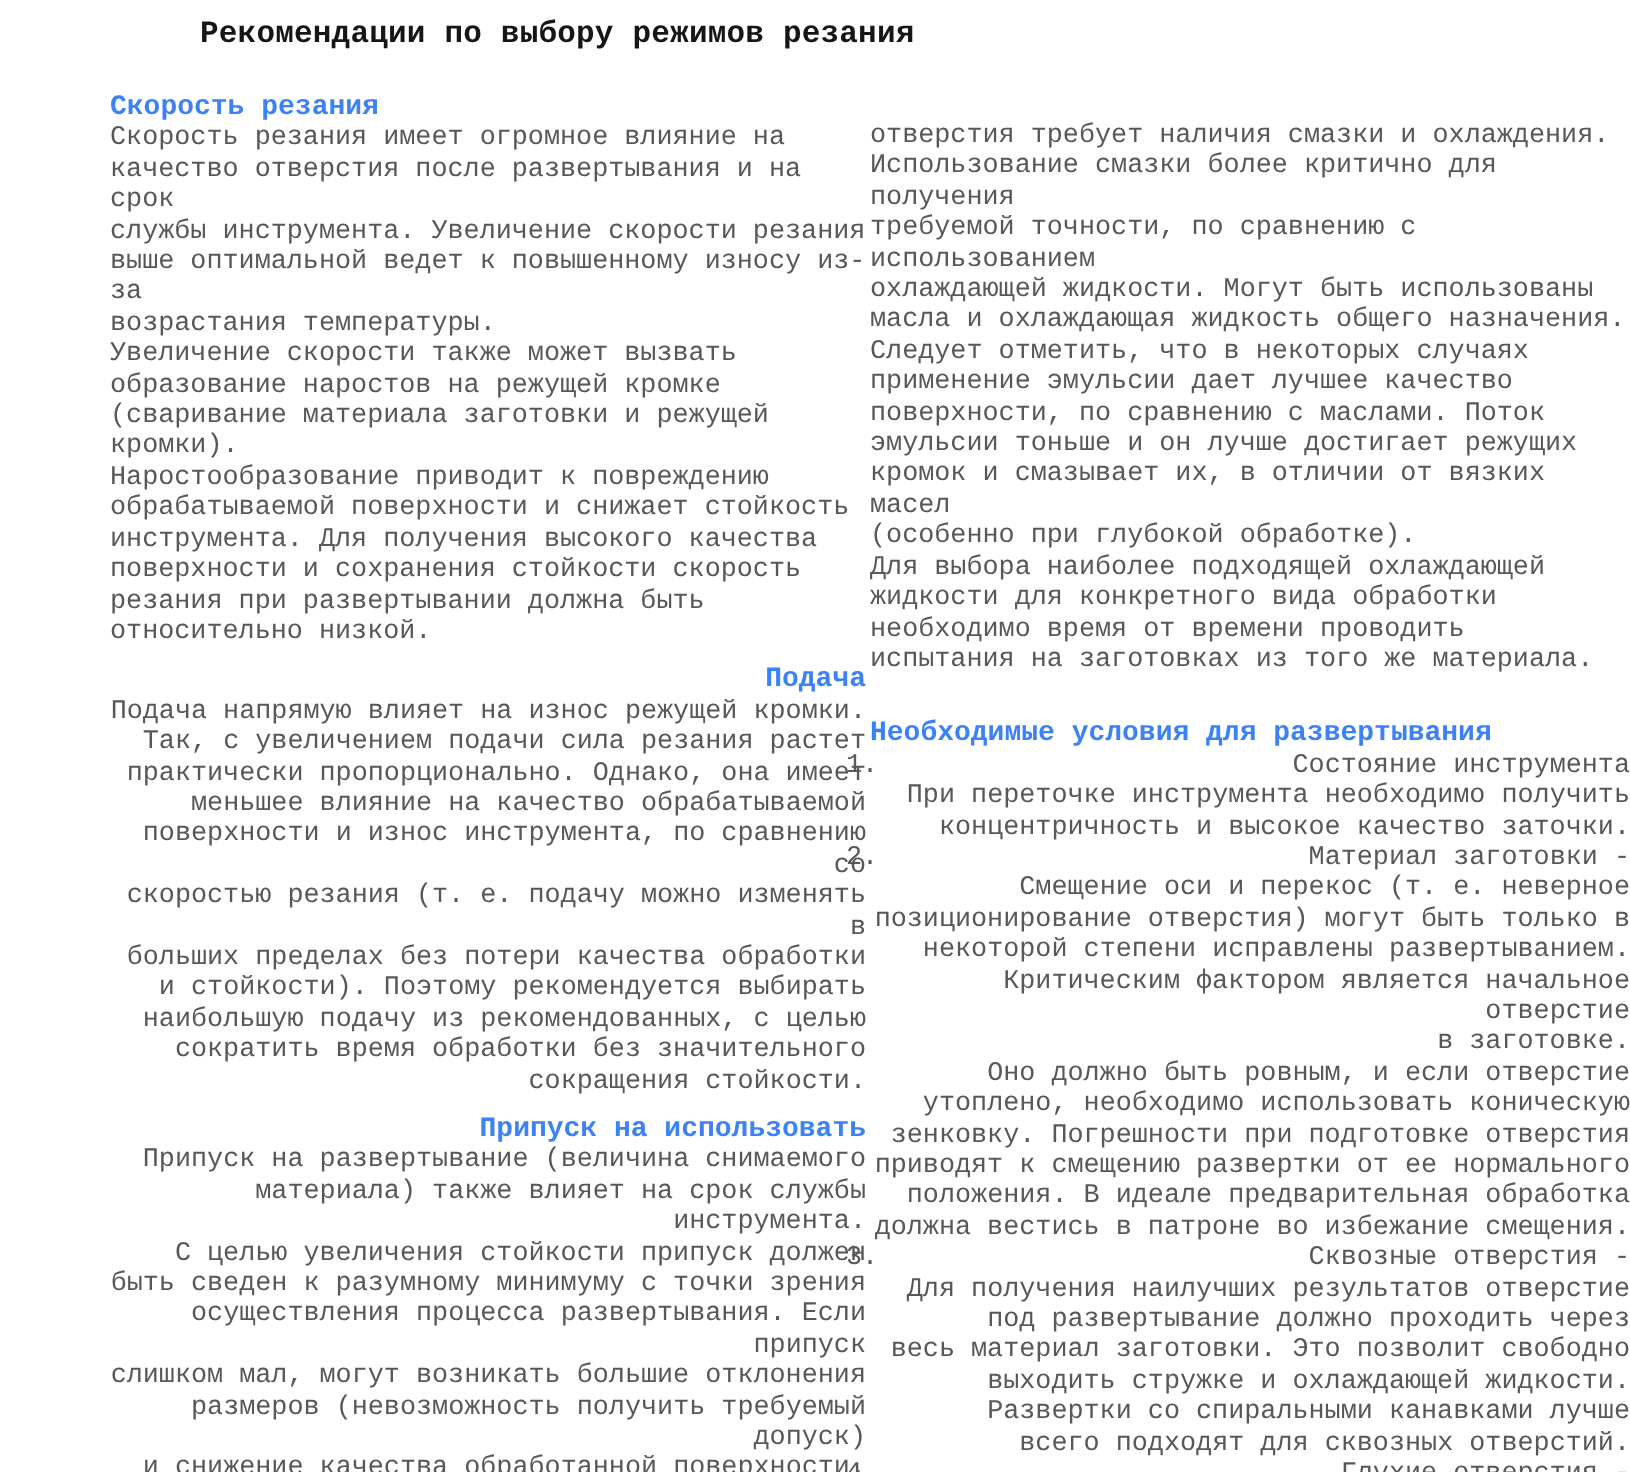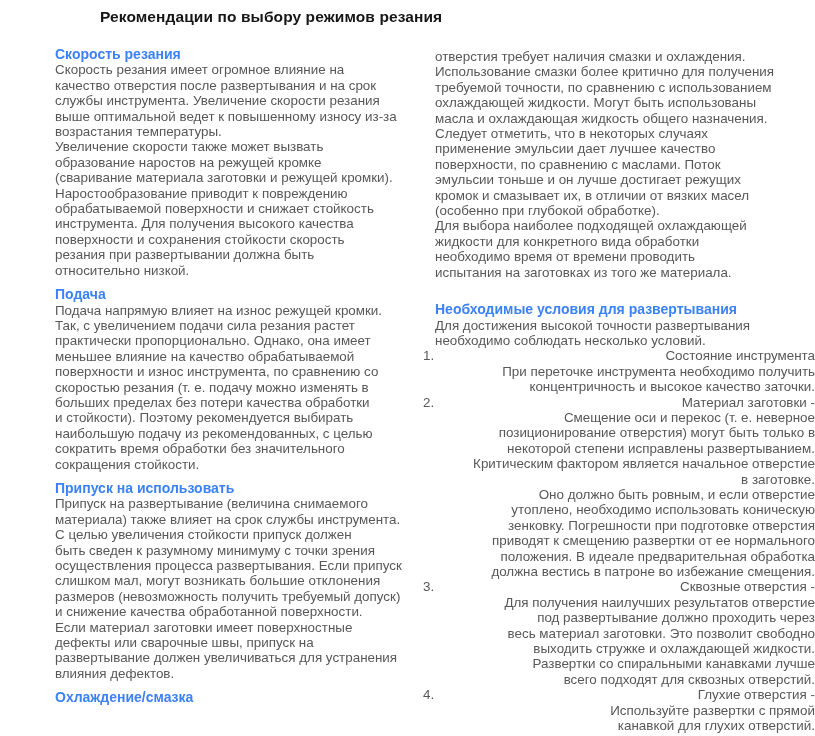--- a/index.html
+++ b/index.html
@@ -5,21 +5,21 @@
   html, body {
     margin: 0;
     padding: 0;
     background: #ffffff;
   }
   .page {
     position: relative;
     width: 815px;
     height: 736px;
     background: #ffffff;
-    font-family: Liberation Sans, sans-serif;
+    font-family: Liberation Mono, monospace;
     overflow: hidden;
   }
   .doc-title {
     position: absolute;
     left: 100px;
     top: 8px;
     font-size: 15.5px;
     font-weight: 700;
     color: #161616;
     letter-spacing: 0.1px;
@@ -31,39 +31,39 @@
   }
   .col-left {
     left: 55px;
     width: 378px;
   }
   .col-right {
     left: 423px;
     width: 392px;
   }
   .section { margin: 0; }
-  .col-left .section + .section { margin-top: 9px; }
+  .col-left .section + .section { margin-top: 9px; text-align: right; }
   .sec-heading {
     font-size: 14px;
     font-weight: 700;
     color: #3b82f6;
     line-height: 15.4px;
     margin: 0;
     white-space: nowrap;
   }
   .body-text {
     font-size: 13.4px;
     color: #58585a;
     line-height: 15.4px;
     margin: 0;
     white-space: pre-line;
   }
   
   .rc-indent { padding-left: 12px; }
-  .rc-cont { margin-top: 2px; }
+  .rc-cont { margin-top: 14px; }
   .rc-section { margin-top: 22px; }
   .num-list { margin: 0; }
   .num-item {
     display: flex;
     align-items: flex-start;
   }
   .num-item .num {
     flex: none;
     width: 14px;
     font-size: 13.4px;
@@ -152,22 +152,20 @@
 эмульсии тоньше и он лучше достигает режущих
 кромок и смазывает их, в отличии от вязких масел
 (особенно при глубокой обработке).
 Для выбора наиболее подходящей охлаждающей
 жидкости для конкретного вида обработки
 необходимо время от времени проводить
 испытания на заготовках из того же материала.</p>
 
     <div class="section rc-section">
       <h2 class="sec-heading rc-indent">Необходимые условия для развертывания</h2>
-      <p class="body-text rc-indent">Для достижения высокой точности развертывания
-необходимо соблюдать несколько условий.</p>
 
       <div class="num-list">
 
         <div class="num-item">
           <span class="num">1.</span>
           <span class="body-text item-text">Состояние инструмента
 При переточке инструмента необходимо получить
 концентричность и высокое качество заточки.</span>
         </div>
 

